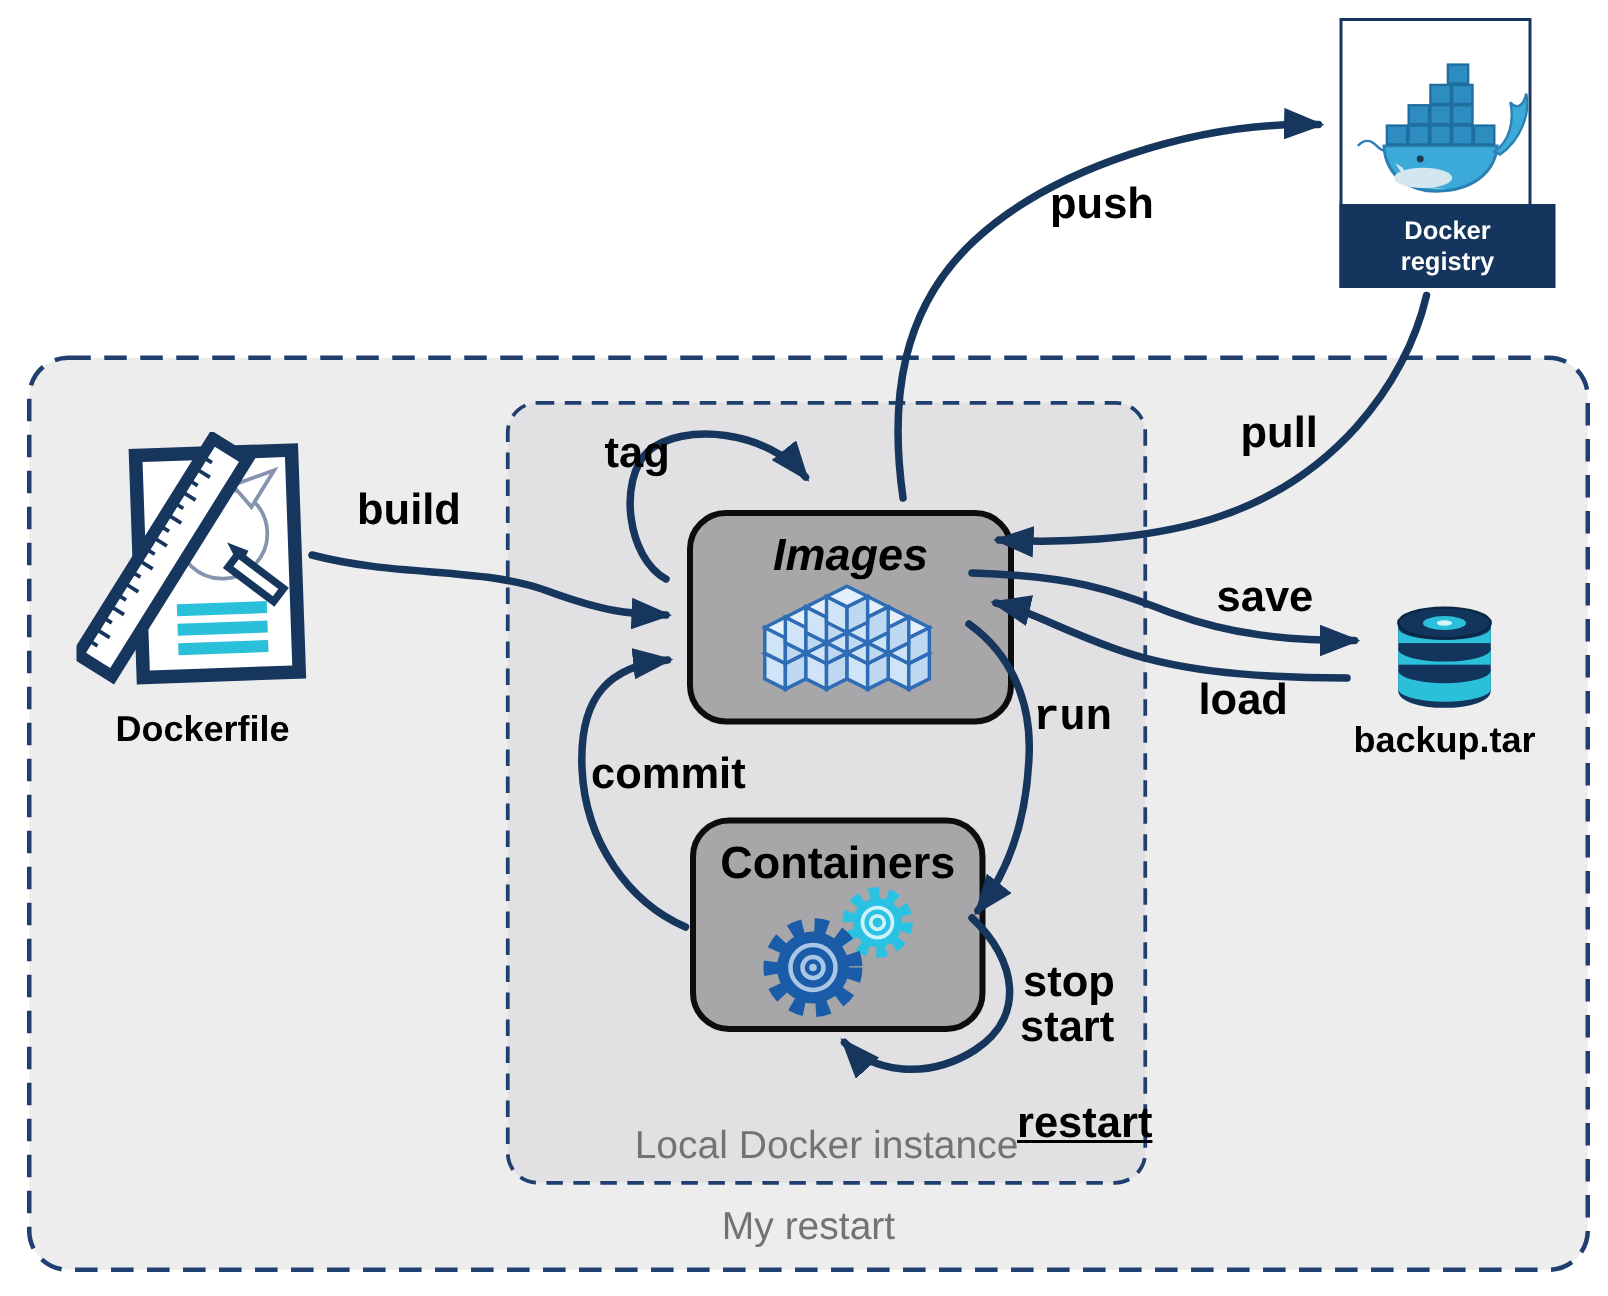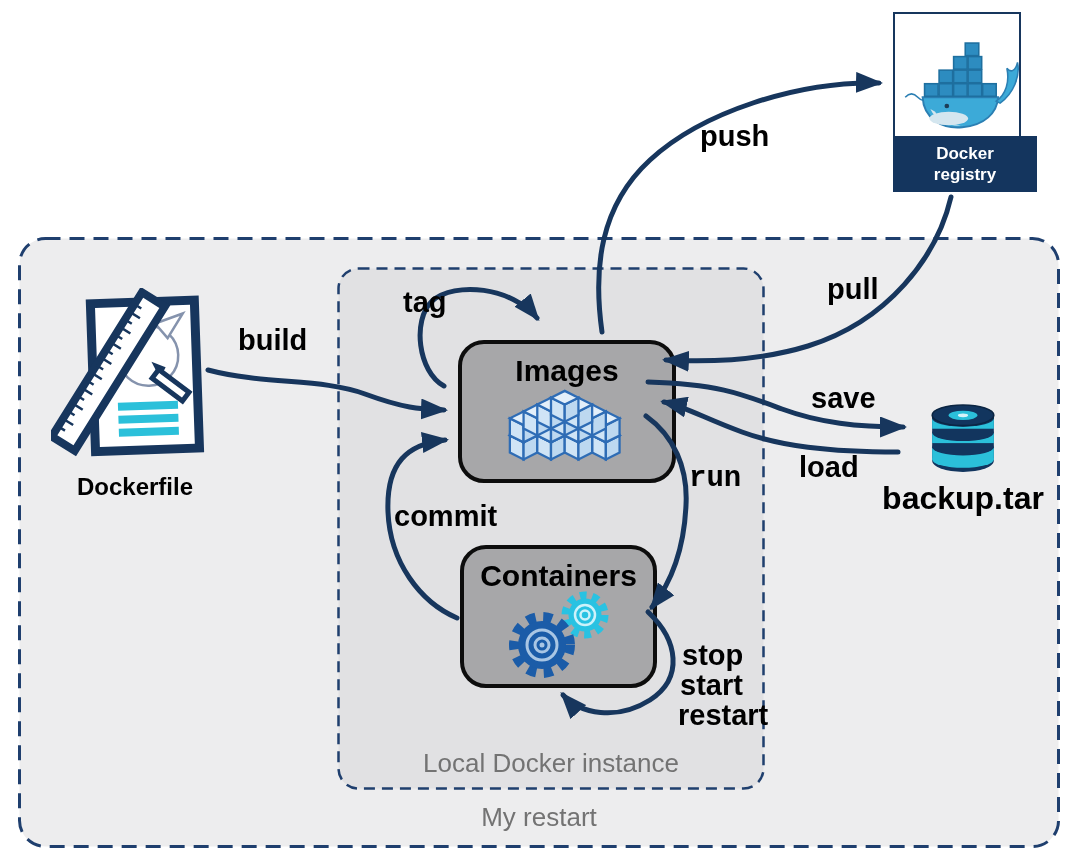--- a/index.html
+++ b/index.html
@@ -37,21 +37,21 @@
     background:#ffffff;border:2px solid #17365d;box-sizing:border-box;
   }
   #registry-bar{
     position:absolute;left:-2px;bottom:-2px;width:144px;height:56px;background:#14355e;
     color:#fff;font-weight:bold;font-size:17px;line-height:1.25;text-align:center;
     display:flex;align-items:center;justify-content:center;
   }
   #registry-bar div{width:90px;}
   
   #backup-node{position:absolute;left:880px;top:402px;width:166px;z-index:3;text-align:center;}
-  #backup-label{font-weight:bold;font-size:32px;color:#000;margin-top:4px;}
+  #backup-label{font-weight:bold;font-size:24px;color:#000;margin-top:4px;}
 </style>
 </head>
 <body>
 
 <div id="canvas">
 
   <svg id="bg-svg" width="1072" height="864" viewBox="0 0 1072 864">
     <rect x="19.5" y="238.5" width="1039" height="608" rx="26" fill="#ededee" stroke="#1f3f6e" stroke-width="3" stroke-dasharray="15 9"></rect>
     <rect x="338.5" y="268.5" width="425" height="520" rx="20" fill="#e1e1e3" stroke="#1f3f6e" stroke-width="2.5" stroke-dasharray="11 7"></rect>
   </svg>
@@ -69,21 +69,21 @@
         <rect x="66" y="140" width="60" height="8" fill="#2bc0da"></rect>
       </g>
       <g transform="translate(14,152) rotate(-58)">
         <rect x="-4" y="-13" width="170" height="27" fill="#ffffff" stroke="#17365d" stroke-width="8"></rect>
         <path d="M8,-13 v8 M17,-13 v12 M26,-13 v8 M35,-13 v12 M44,-13 v8 M53,-13 v12 M62,-13 v8 M71,-13 v12 M80,-13 v8 M89,-13 v12 M98,-13 v8 M107,-13 v12 M116,-13 v8 M125,-13 v12 M134,-13 v8 M143,-13 v12 M152,-13 v8" stroke="#17365d" stroke-width="2.5" fill="none"></path>
       </g>
     </svg>
     <div id="dockerfile-label">Dockerfile</div>
   </div>
 
-  <div class="node-box" style="left:458px;top:340px;width:218px;height:143px;">
+  <div class="node-box" style="left:458px;top:340px;width:218px;height:143px;font-style:italic;">
     <div class="node-title">Images</div>
     <svg width="150" height="80" viewBox="40 0 114 70" class="node-icon" style="margin-top:-4px;">
       <defs>
         <g id="cube">
           <path d="M-12,6 L0,12 L0,27 L-12,21 Z" fill="#cfe4f6" stroke="#2e6cb5" stroke-width="2"></path>
           <path d="M12,6 L0,12 L0,27 L12,21 Z" fill="#bdd8f0" stroke="#2e6cb5" stroke-width="2"></path>
           <path d="M0,0 L12,6 L0,12 L-12,6 Z" fill="#e3effa" stroke="#2e6cb5" stroke-width="2"></path>
         </g>
       </defs>
       <use href="#cube" x="59" y="39"></use>
@@ -188,18 +188,18 @@
   <div class="arrow-label" style="left:238px;top:324px;">build</div>
   <div class="arrow-label" style="left:403px;top:286px;">tag</div>
   <div class="arrow-label" style="left:700px;top:120px;">push</div>
   <div class="arrow-label" style="left:827px;top:273px;text-align:center;">pull</div>
   <div class="arrow-label" style="left:811px;top:382px;">save</div>
   <div class="arrow-label" style="left:799px;top:451px;">load</div>
   <div class="arrow-label" style="left:689px;top:462px;font-family:Liberation Mono, monospace;">run</div>
   <div class="arrow-label" style="left:394px;top:500px;">commit</div>
   <div class="arrow-label" style="left:682px;top:639px;">stop</div>
   <div class="arrow-label" style="left:680px;top:669px;">start</div>
-  <div class="arrow-label" style="left:678px;top:699px;">restart</div>
+  <div class="arrow-label" style="left:678px;top:733px;text-decoration:underline;">restart</div>
 
   <div class="zone-label" style="left:337px;top:748px;width:428px;">Local Docker instance</div>
   <div class="zone-label" style="left:18px;top:802px;width:1042px;">My restart</div>
 
 </div>
 
 </body></html>

